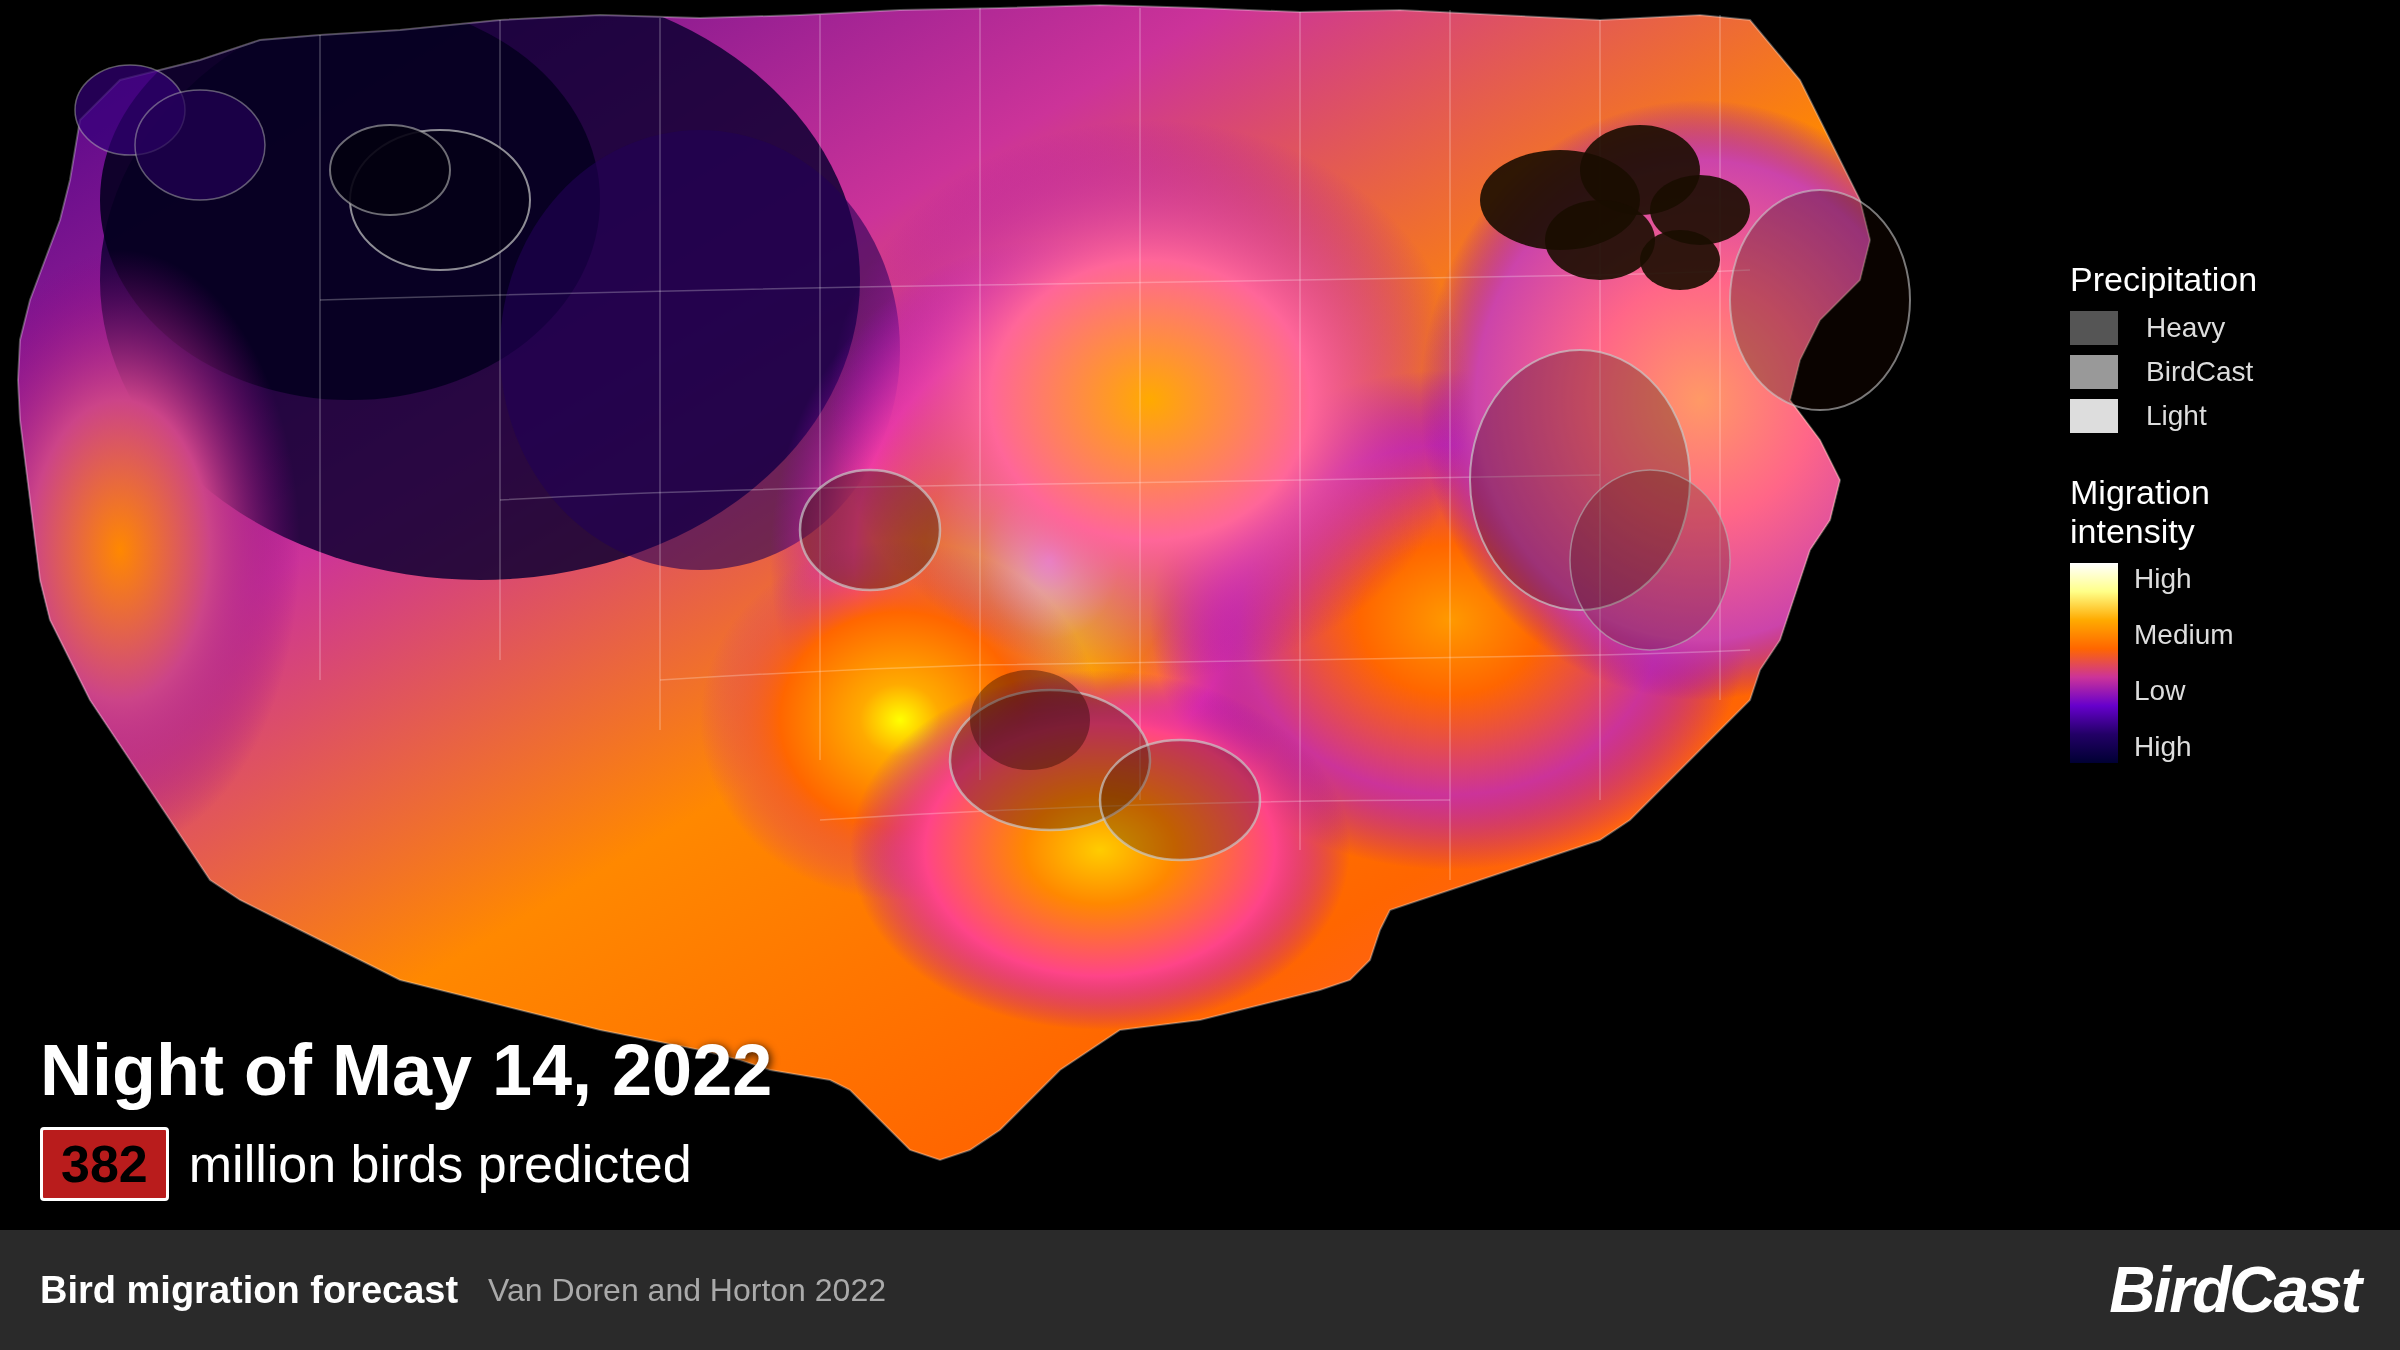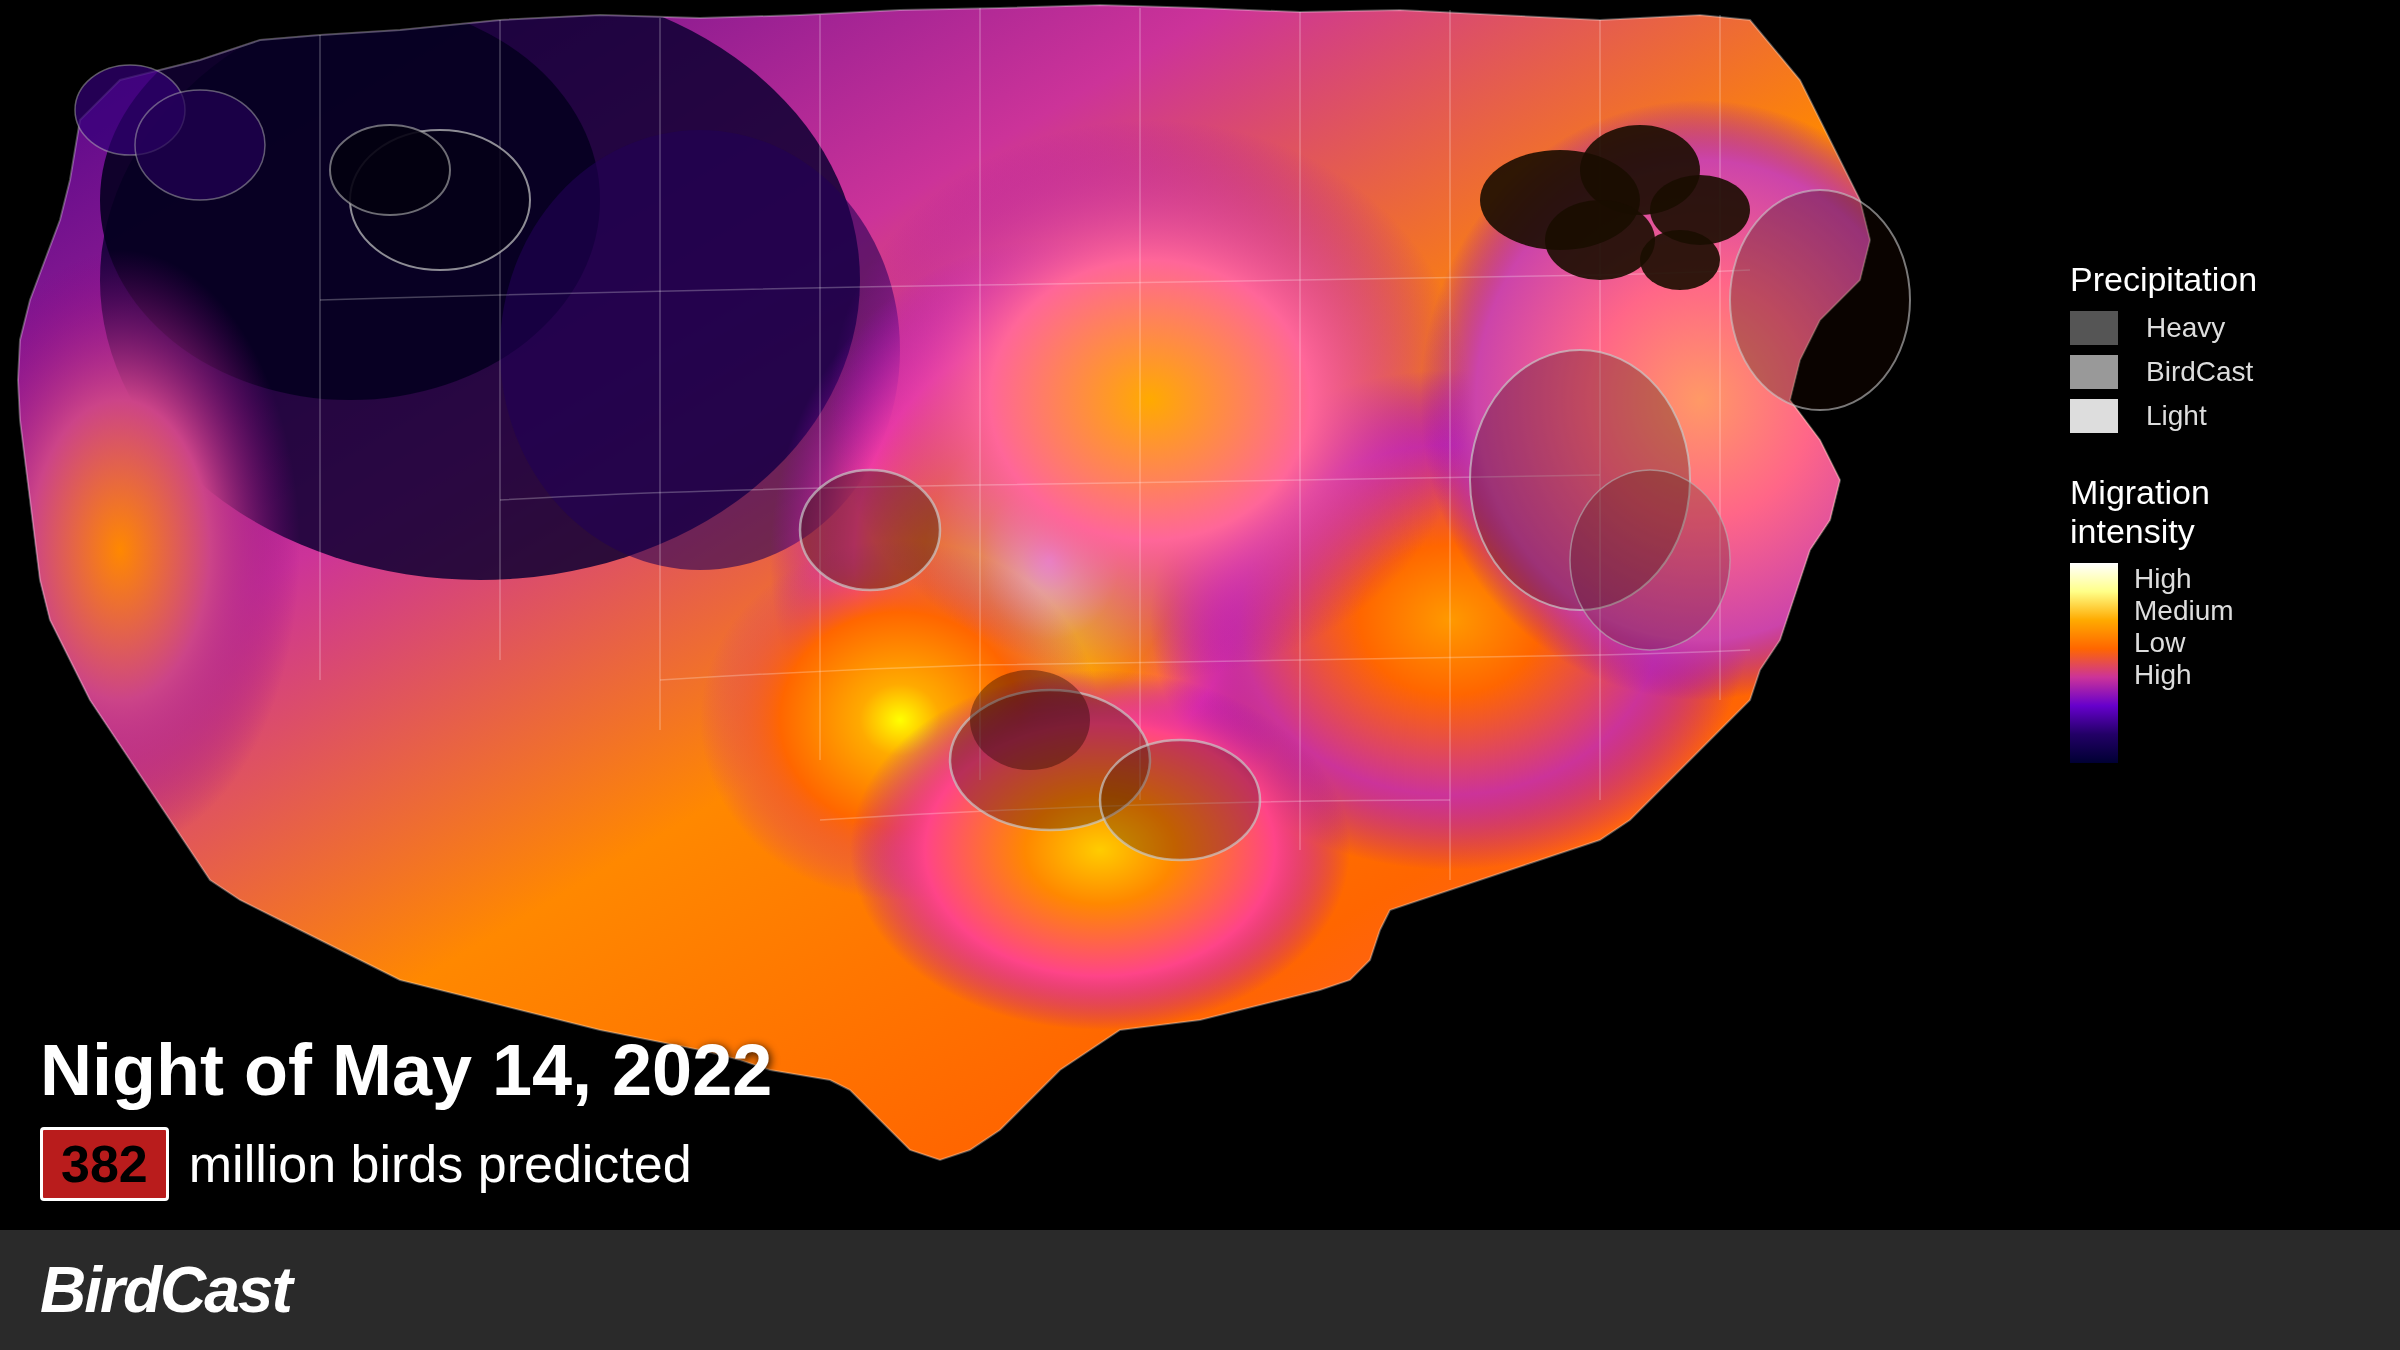--- a/index.html
+++ b/index.html
@@ -77,20 +77,21 @@
       width: 48px;
       height: 200px;
       margin-right: 16px;
       flex-shrink: 0;
       background: linear-gradient(to bottom, #ffffff, #ffff88, #ffaa00, #ff6600, #cc3399, #6600cc, #220066, #000033);
     }
 
     #migration-labels {
       display: flex;
       flex-direction: column;
+      justify-content: space-between;
       height: 200px;
     }
 
     
     #bottom-bar {
       position: absolute;
       bottom: 0; left: 0; right: 0;
       height: 120px;
       background: #2a2a2a;
       display: flex;
@@ -413,14 +414,18 @@
     <div id="migration-labels">
       <span class="legend-label">High</span>
       <span class="legend-label">Medium</span>
       <span class="legend-label">Low</span>
       <span class="legend-label">High</span>
     </div>
   </div>
 </div>
 
 <div id="bottom-bar">
+  <div id="bottom-left">
+    <span id="bottom-title">Bird migration forecast</span>
+    <span id="bottom-attribution">Van Doren and Horton 2022</span>
+  </div>
   <div id="birdcast-logo">BirdCast</div>
 </div>
 
 </body></html>

